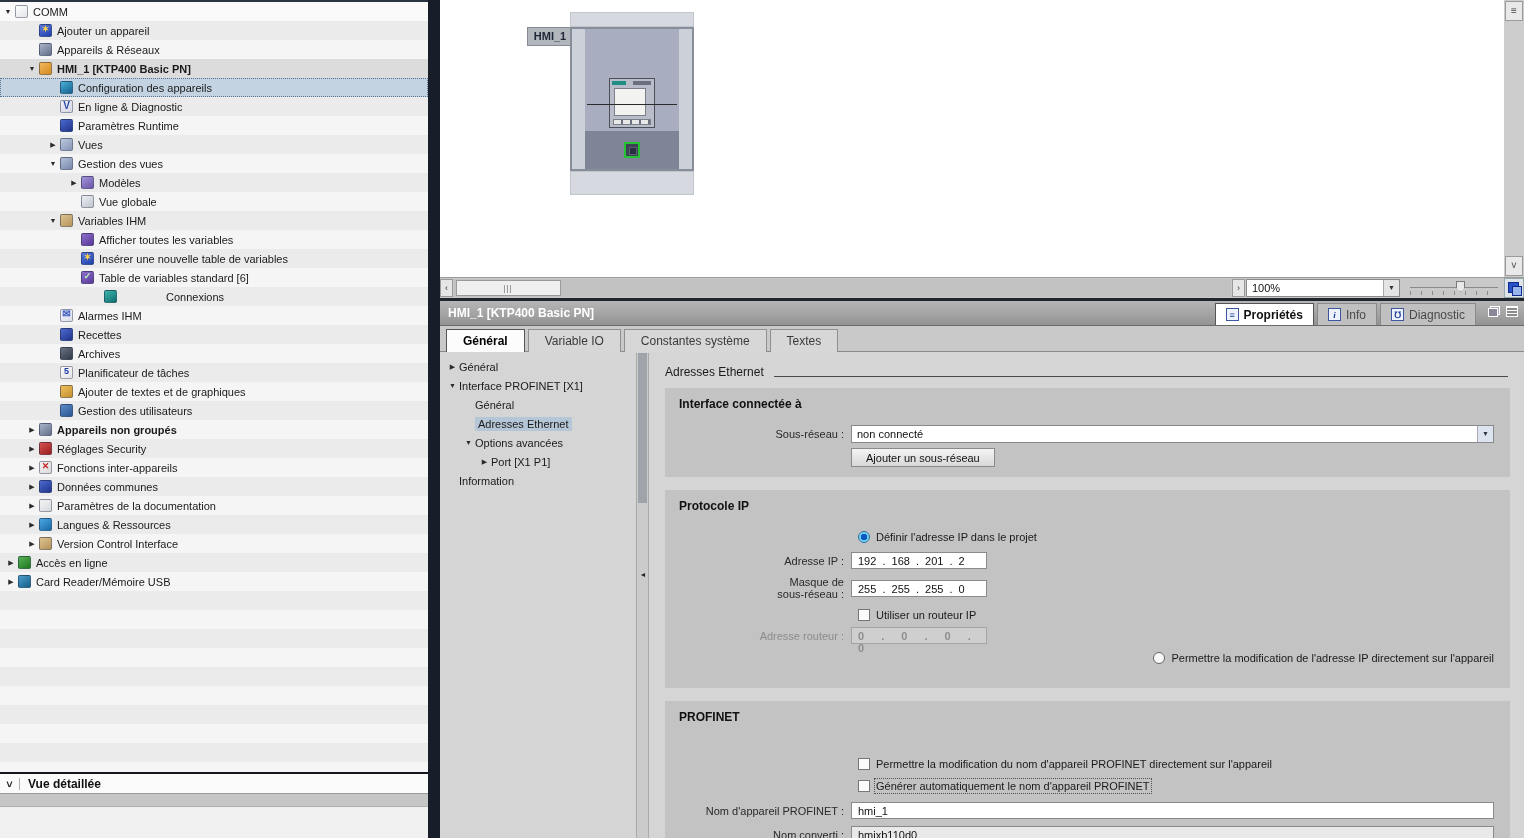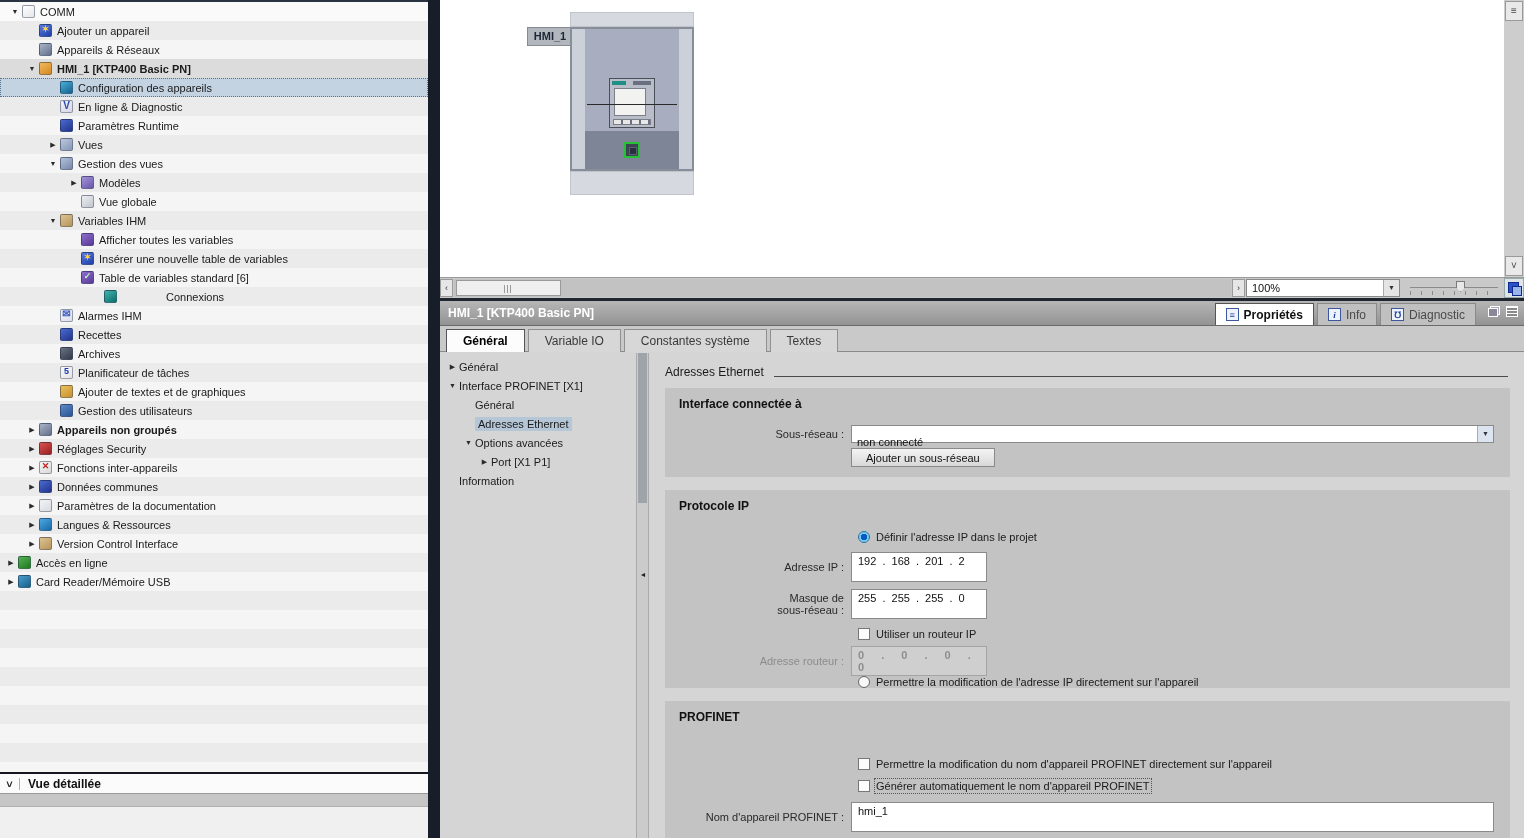--- a/index.html
+++ b/index.html
@@ -147,45 +147,45 @@
   .p1 { margin-top:9px; height:89px; }
   .p2 { margin-top:13px; height:198px; }
   .p3 { margin-top:13px; height:150px; }
 
   .form-row { display:flex; align-items:center; padding-left:14px; margin-right:16px; }
   .flabel { width:172px; text-align:right; padding-right:7px; font-size:11px; color:#2a2a2a; line-height:12px; }
   .flabel.dim { color:#8c8c8c; }
   .ctrl-col { margin-left:179px; }
 
   .select { position:relative; flex:1; height:18px; background:#fff; border:1px solid #8a8a8a; font-size:11px; color:#111; margin-right:0; }
-  .select .sval { position:absolute; left:5px; top:10px; }
+  .select .sval { position:absolute; left:5px; top:2px; }
   .select .selarrow { position:absolute; right:0; top:0; width:16px; height:16px; background:#dce4f0; border-left:1px solid #aab; font-size:7px; color:#334; text-align:center; line-height:16px; }
 
   .btn { height:19px; padding:0 14px; background:linear-gradient(#f4f4f4,#d8d8d8); border:1px solid #8a8a8a; font-size:11px; color:#111; font-family:"Liberation Sans",sans-serif; }
 
-  .tfield { height:30px; background:#fff; border:1px solid #8a8a8a; font-size:11px; color:#111; padding:2px 6px 0; }
+  .tfield { height:17px; background:#fff; border:1px solid #8a8a8a; font-size:11px; color:#111; padding:2px 6px 0; }
   .ip-field { width:136px; word-spacing:3px; }
   .tfield.disabled { background:#cfcfcf; color:#8e8e8e; border-color:#a4a4a4; word-spacing:14px;font-weight:bold; }
   .tfield.wide { flex:1; }
   .tfield.readonly { background:#e9e9e9; }
 
   .radio { width:12px; height:12px; flex:0 0 12px; border-radius:50%; border:1px solid #666; background:#f8f8f8; margin-right:6px; }
   .radio.checked { border-color:#2a6aa8; background:radial-gradient(circle at 50% 50%, #0b57c4 0 3px, #6fd0ec 3px 5px, #eef6fa 5px); }
   .cb { width:12px; height:12px; flex:0 0 12px; border:1px solid #777; background:#fbfbfb; margin-right:6px; }
   .opt-label { font-size:11px; color:#1a1a1a; }
   .opt-label.focus { outline:1px dotted #555; outline-offset:1px; }
 </style>
 </head>
 <body>
 
 <div class="app">
 
   <aside class="tree-pane">
     <div id="project-tree">
-  <div class="tree-row first" style="padding-left: 8px;">
+  <div class="tree-row first" style="padding-left: 1px;">
     <span class="arrow">▼</span>
     <span class="ticon ic-project-page" data-g=""></span>
     <span class="tlabel">COMM</span>
   </div>
 
   <div class="tree-row" style="padding-left: 25px;">
     <span class="arrow"></span>
     <span class="ticon ic-add-device" data-g="✶"></span>
     <span class="tlabel">Ajouter un appareil</span>
   </div>
@@ -534,21 +534,21 @@
               <span class="tfield ip-field">255 . 255 . 255 . 0</span>
             </div>
             <div class="form-row ctrl-col" style="margin-top:9px;">
               <span class="cb"></span>
               <span class="opt-label">Utiliser un routeur IP</span>
             </div>
             <div class="form-row" style="margin-top:6px;">
               <span class="flabel dim">Adresse routeur :</span>
               <span class="tfield ip-field disabled">0 . 0 . 0 . 0</span>
             </div>
-            <div class="form-row ctrl-col" style="">
+            <div class="form-row ctrl-col" style="margin-top:8px;justify-content:flex-end;">
               <span class="radio"></span>
               <span class="opt-label">Permettre la modification de l'adresse IP directement sur l'appareil</span>
             </div>
           </div>
 
           <div class="panel p3">
             <div class="panel-title">PROFINET</div>
             <div class="form-row ctrl-col" style="margin-top:34px;">
               <span class="cb"></span>
               <span class="opt-label">Permettre la modification du nom d'appareil PROFINET directement sur l'appareil</span>

